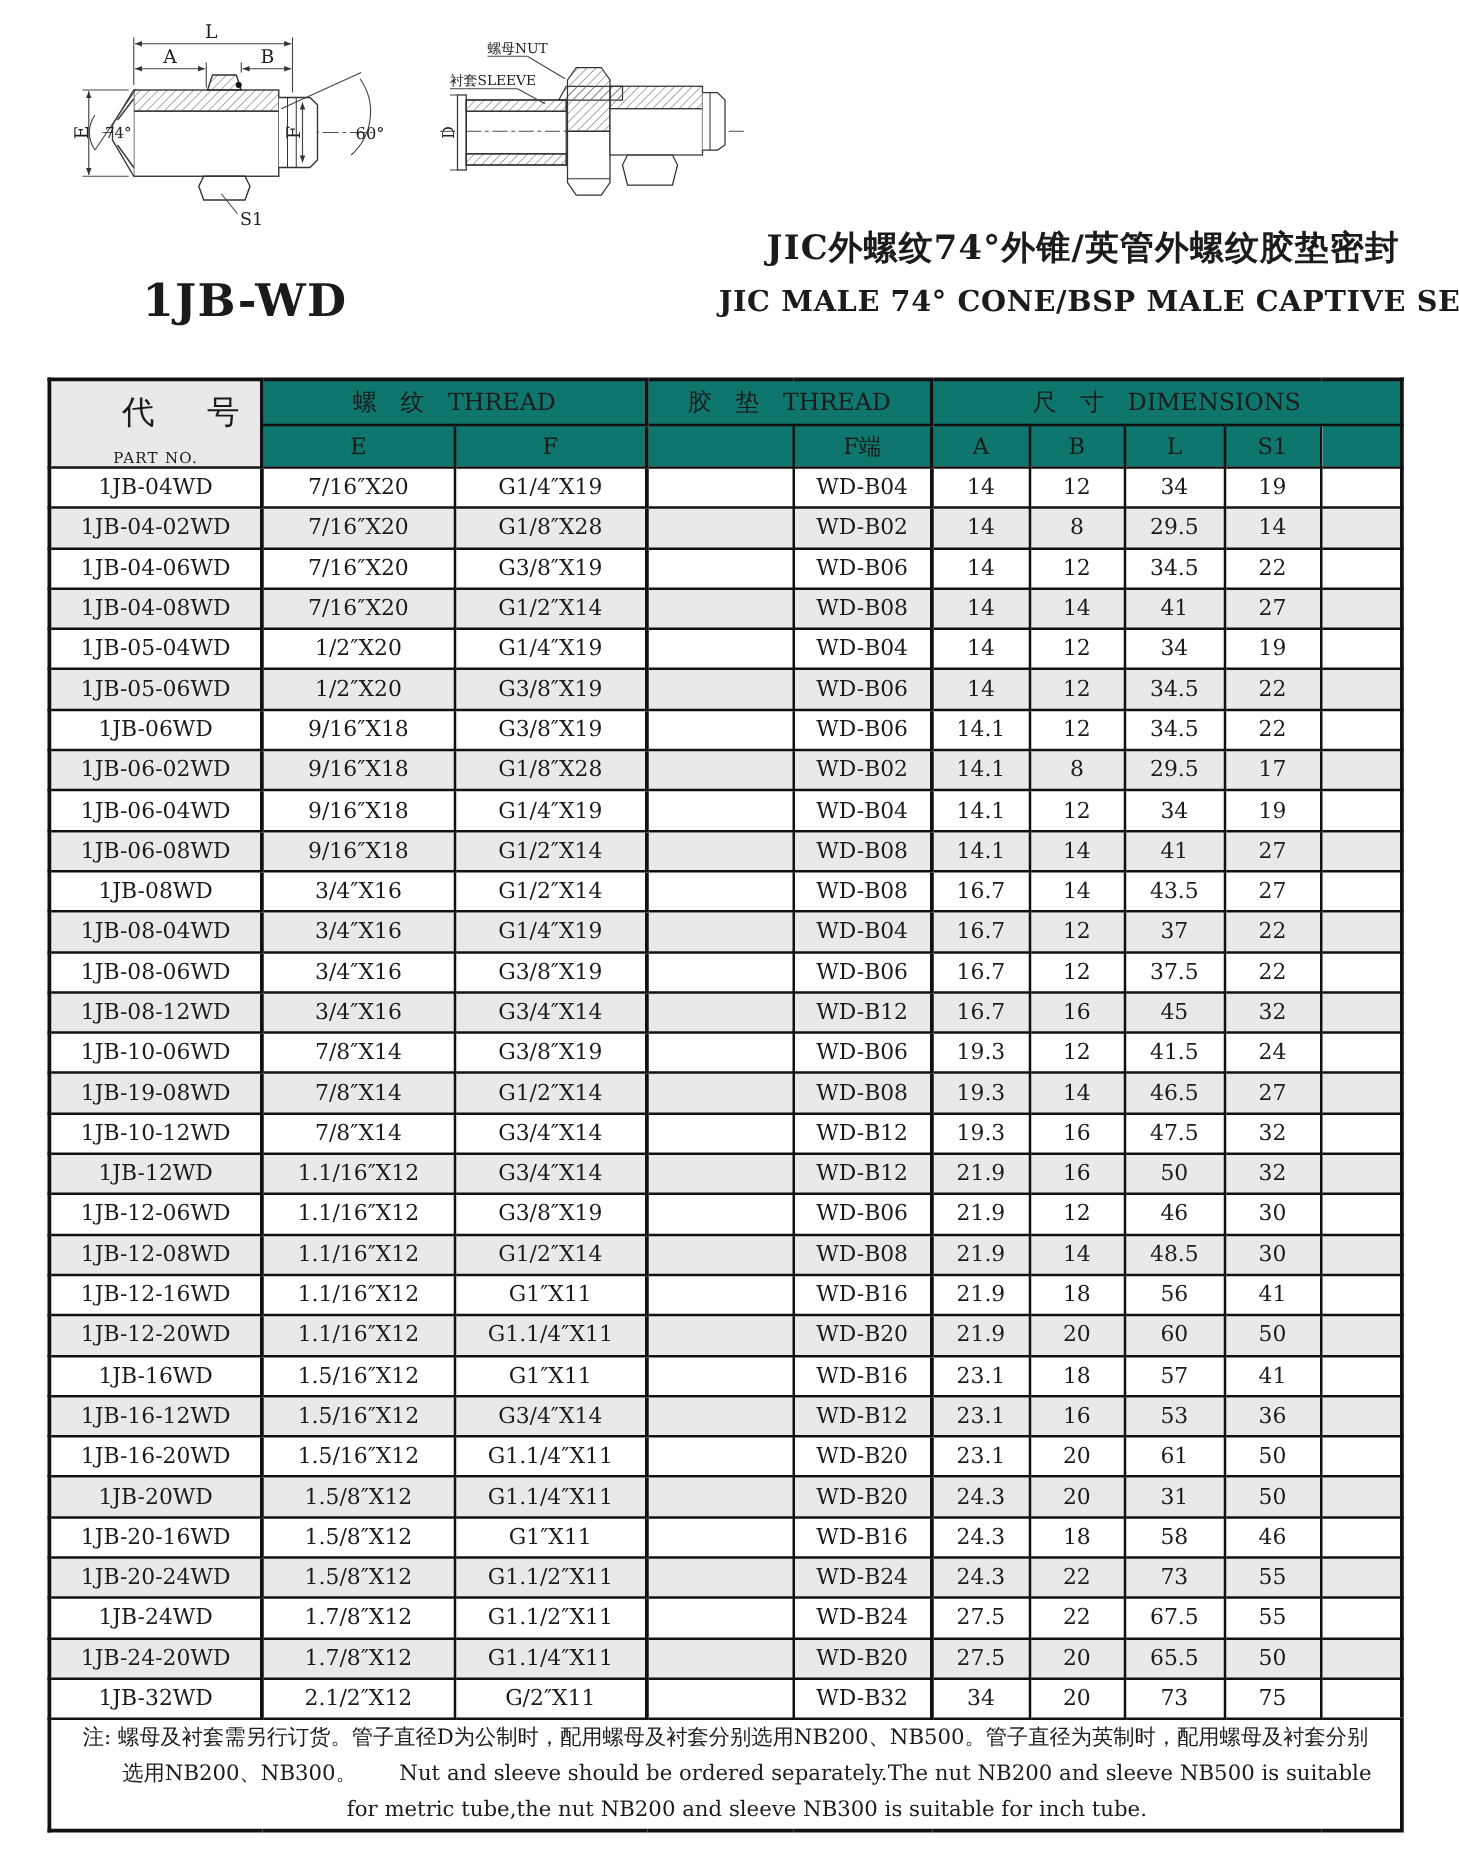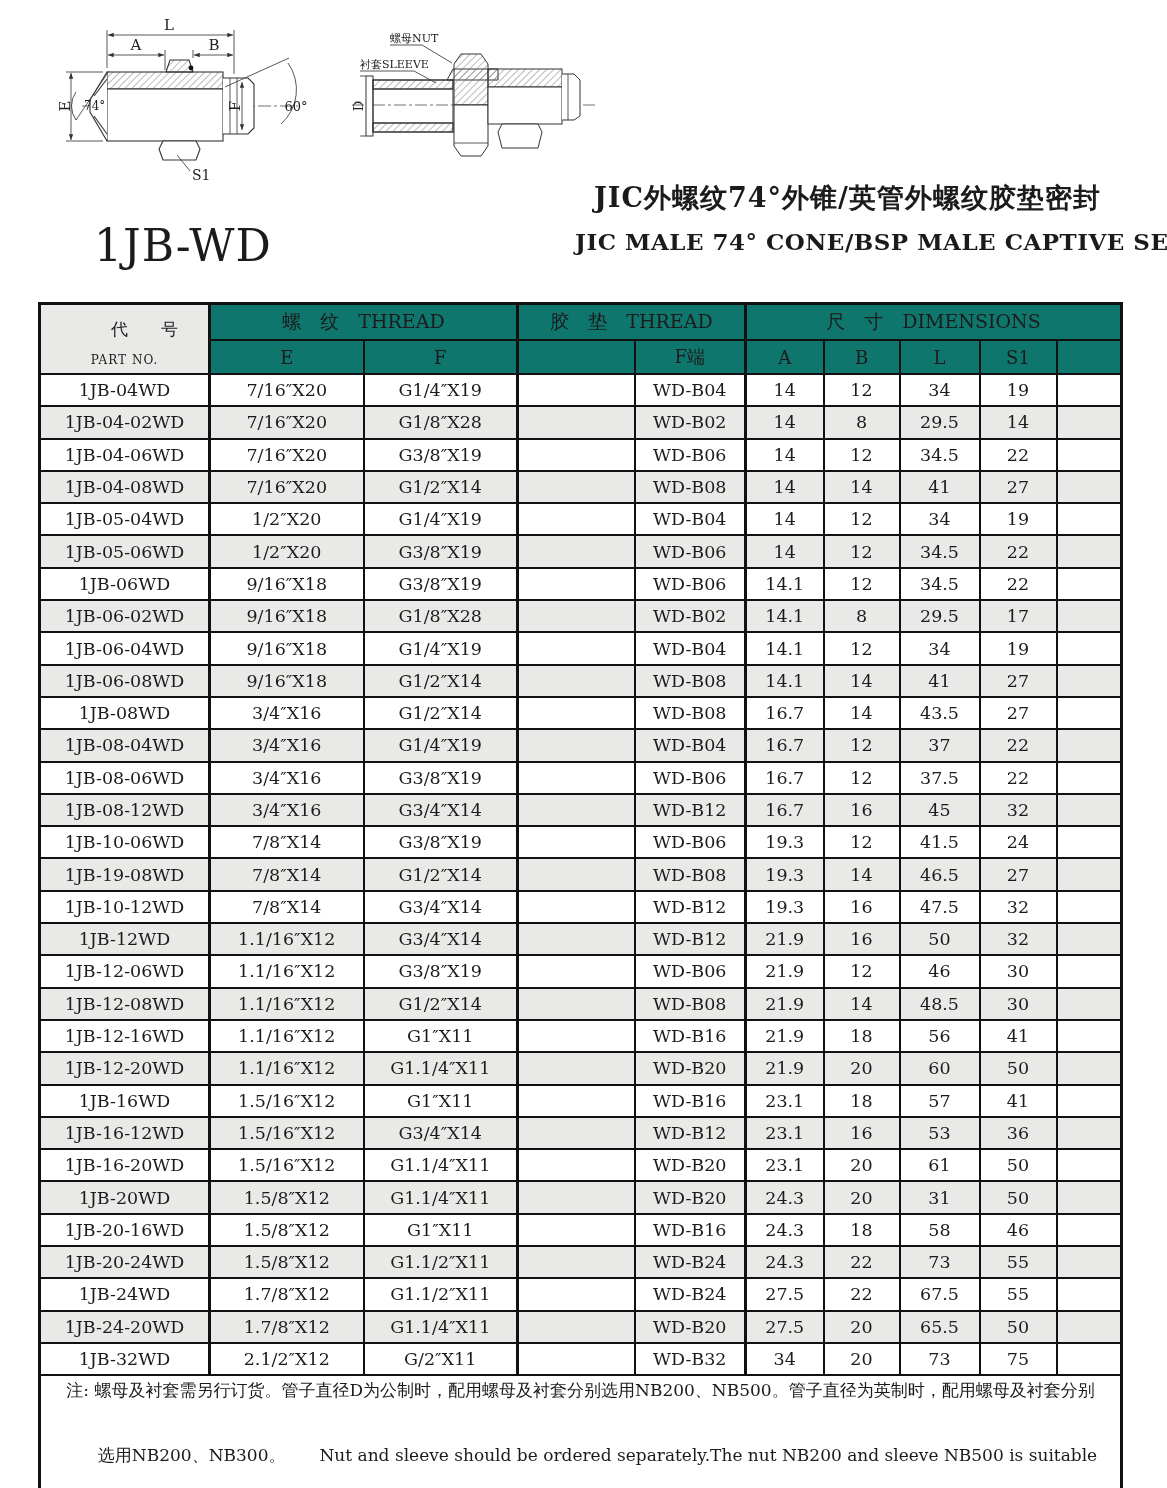--- a/index.html
+++ b/index.html
@@ -6,55 +6,55 @@
   body{
     width:1167px;height:1488px;position:relative;overflow:hidden;
     font-family:"DejaVu Serif","Liberation Serif",serif;color:#1b1b1b;
   }
   
   .diag1{position:absolute;left:56px;top:8px;width:285px;height:195px;}
   .diag2{position:absolute;left:352px;top:16px;width:250px;height:152px;}
   svg text{font-family:"DejaVu Serif","Liberation Serif",serif;fill:#222;stroke:none;}
   
   .model{
-    position:absolute;left:94px;top:220px;font-size:44px;font-weight:normal;
+    position:absolute;left:114px;top:220px;font-size:36px;font-weight:bold;
     letter-spacing:1px;
   }
-  .titles{position:absolute;left:575px;top:180px;width:545px;text-align:center;}
+  .titles{position:absolute;left:575px;top:180px;width:545px;text-align:right;}
   .title-zh{font-size:27px;font-weight:bold;letter-spacing:1px;white-space:nowrap;}
   .title-en{font-size:23px;font-weight:bold;margin-top:12px;letter-spacing:.5px;white-space:nowrap;}
   
   table.parts{
     position:absolute;left:38px;top:302px;width:1082px;
     border-collapse:collapse;table-layout:fixed;
     border:3px solid #111;
   }
   table.parts th,table.parts td{
     border:2px solid #111;text-align:center;vertical-align:middle;
     padding:0;font-weight:normal;overflow:hidden;white-space:nowrap;
   }
   thead th{background:#0f766e;font-size:19px;}
   thead tr.r1 th{height:34px;}
   thead tr.r2 th{height:32px;font-size:18px;}
   th.part-cell{background:#e9e9e7;}
-  th.part-cell .zh{font-size:17px;letter-spacing:8px;padding-top:6px;padding-left:48px;}
+  th.part-cell .zh{font-size:26px;letter-spacing:8px;padding-top:6px;padding-left:48px;}
   th.part-cell .en{font-size:12px;letter-spacing:1px;padding-top:12px;}
   tbody td{height:30.3px;font-size:17.5px;}
   tbody tr.gray td{background:#e9e9e7;}
   
   table.parts td:nth-child(1),table.parts th.g1,
   table.parts td:nth-child(3),table.parts th.g3,
   table.parts td:nth-child(5),table.parts th.g5{border-right-width:3px;}
   
   td.note-cell{
     text-align:left;font-size:17px;line-height:29px;
     padding:5px 6px 6px 4px;white-space:normal;
   }
   .note-line{white-space:nowrap;}
-  .note-line.indent{padding-left:34px;margin-top:36px;}
+  .note-line.indent{padding-left:34px;}
 </style>
 </head>
 <body>
 
 <svg class="diag1" viewBox="0 0 285 195">
   <defs>
     <pattern id="hatch" patternUnits="userSpaceOnUse" width="5" height="5" patternTransform="rotate(45)">
       <line x1="0" y1="0" x2="0" y2="5" stroke="#777" stroke-width="1"></line>
     </pattern>
     <marker id="arr" viewBox="0 0 10 10" refX="9" refY="5" markerWidth="7" markerHeight="7" orient="auto-start-reverse">

